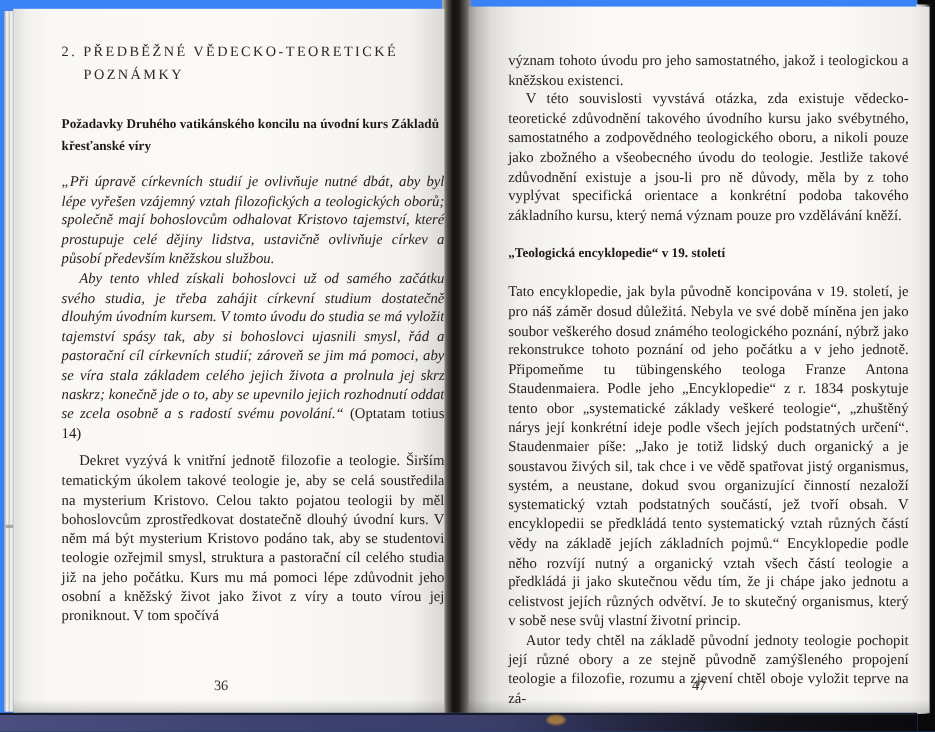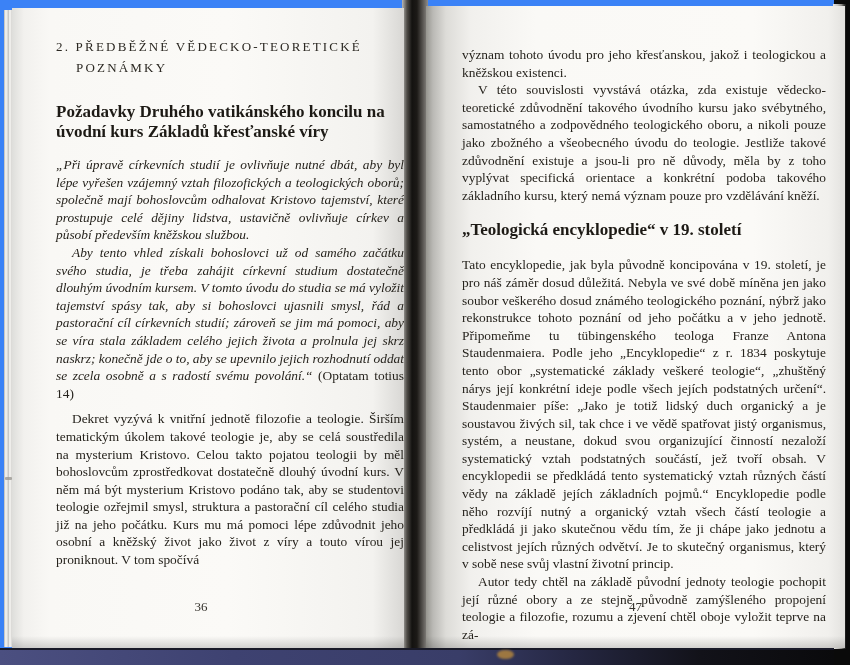--- a/index.html
+++ b/index.html
@@ -46,35 +46,35 @@
     letter-spacing: 2.2px;
     line-height: 21px;
     color: #2b2822;
     width: 352px;
     padding-left: 20px;
     text-indent: -20px;
     text-transform: uppercase;
   }
   h2.section {
     margin: 0 0 14px 0;
-    font-size: 17px;
+    font-size: 12px;
     font-weight: bold;
     line-height: 20px;
     color: #1d1a15;
   }
   .right h2.section { margin: 16px 0 16px 0; }
   p { margin: 0; text-align: justify; }
   p.indent { text-indent: 16px; font-family: Liberation Serif, serif; }
   .quote { margin: 8px 0 8px 0; }
   .quote p { font-style: italic; }
   .quote p.indent { text-indent: 16px; }
   .quote .roman { font-style: normal; }
   .pagenum {
     position: absolute;
-    left: 0; right: 0; bottom: 32px;
+    left: 0; right: 0; bottom: 16px;
     text-align: center;
     font-size: 13px;
     color: #33302a;
   }
   .left .pagenum { right: 14px; }
   
   .edge-stack-left {
     position: absolute; left: 4px; top: 10px; bottom: 18px; width: 8px;
     background: repeating-linear-gradient(90deg, #c9c8c5 0 1px, #eeedea 1px 3px, #dcdbd8 3px 4px);
   }
@@ -120,21 +120,21 @@
         <p>„Při úpravě církevních studií je ovlivňuje nutné dbát, aby byl lépe vyřešen vzájemný vztah filozofických a teologických oborů; společně mají bohoslovcům odhalovat Kristovo tajemství, které prostupuje celé dějiny lidstva, ustavičně ovlivňuje církev a působí především kněžskou službou.</p>
         <p class="indent"><span>Aby tento vhled získali bohoslovci už od samého začátku svého studia, je třeba zahájit církevní studium dostatečně dlouhým úvodním kursem. V tomto úvodu do studia se má vyložit tajemství spásy tak, aby si bohoslovci ujasnili smysl, řád a pastorační cíl církevních studií; zároveň se jim má pomoci, aby se víra stala základem celého jejich života a prolnula jej skrz naskrz; konečně jde o to, aby se upevnilo jejich rozhodnutí oddat se zcela osobně a s radostí svému povolání.“</span><span class="roman"> (Optatam totius 14)</span></p>
       </div>
       <p class="indent">Dekret vyzývá k vnitřní jednotě filozofie a teologie. Širším tematickým úkolem takové teologie je, aby se celá soustředila na mysterium Kristovo. Celou takto pojatou teologii by měl bohoslovcům zprostředkovat dostatečně dlouhý úvodní kurs. V něm má být mysterium Kristovo podáno tak, aby se studentovi teologie ozřejmil smysl, struktura a pastorační cíl celého studia již na jeho počátku. Kurs mu má pomoci lépe zdůvodnit jeho osobní a kněžský život jako život z víry a touto vírou jej proniknout. V tom spočívá</p>
     </div>
     <div class="pagenum">36</div>
   </div>
 
   <div class="page right">
     <div class="textcol">
-      <p style="margin-top:40px">význam tohoto úvodu pro jeho křesťanskou, jakož i teologickou a kněžskou existenci.</p>
+      <p style="margin-top:40px">význam tohoto úvodu pro jeho samostatného, jakož i teologickou a kněžskou existenci.</p>
       <p class="indent">V této souvislosti vyvstává otázka, zda existuje vědecko-teoretické zdůvodnění takového úvodního kursu jako svébytného, samostatného a zodpovědného teologického oboru, a nikoli pouze jako zbožného a všeobecného úvodu do teologie. Jestliže takové zdůvodnění existuje a jsou-li pro ně důvody, měla by z toho vyplývat specifická orientace a konkrétní podoba takového základního kursu, který nemá význam pouze pro vzdělávání kněží.</p>
       <h2 class="section">„Teologická encyklopedie“ v 19. století</h2>
       <p>Tato encyklopedie, jak byla původně koncipována v 19. století, je pro náš záměr dosud důležitá. Nebyla ve své době míněna jen jako soubor veškerého dosud známého teologického poznání, nýbrž jako rekonstrukce tohoto poznání od jeho počátku a v jeho jednotě. Připomeňme tu tübingenského teologa Franze Antona Staudenmaiera. Podle jeho „Encyklopedie“ z r. 1834 poskytuje tento obor „systematické základy veškeré teologie“, „zhuštěný nárys její konkrétní ideje podle všech jejích podstatných určení“. Staudenmaier píše: „Jako je totiž lidský duch organický a je soustavou živých sil, tak chce i ve vědě spatřovat jistý organismus, systém, a neustane, dokud svou organizující činností nezaloží systematický vztah podstatných součástí, jež tvoří obsah. V encyklopedii se předkládá tento systematický vztah různých částí vědy na základě jejích základních pojmů.“ Encyklopedie podle něho rozvíjí nutný a organický vztah všech částí teologie a předkládá ji jako skutečnou vědu tím, že ji chápe jako jednotu a celistvost jejích různých odvětví. Je to skutečný organismus, který v sobě nese svůj vlastní životní princip.</p>
       <p class="indent">Autor tedy chtěl na základě původní jednoty teologie pochopit její různé obory a ze stejně původně zamýšleného propojení teologie a filozofie, rozumu a zjevení chtěl oboje vyložit teprve na zá-</p>
     </div>
     <div class="pagenum">47</div>
   </div>
 
   <div class="desk-strip"></div>
   <div class="scan-spot"></div>

